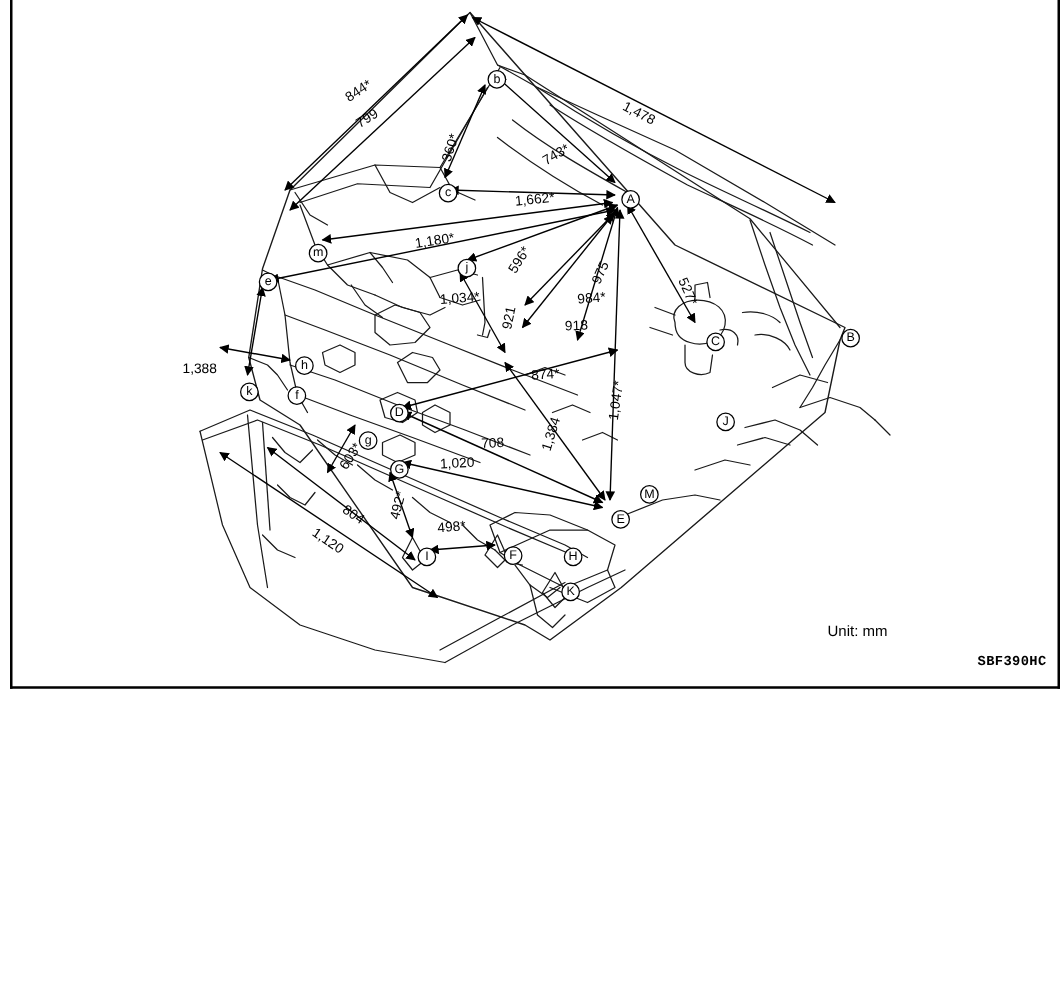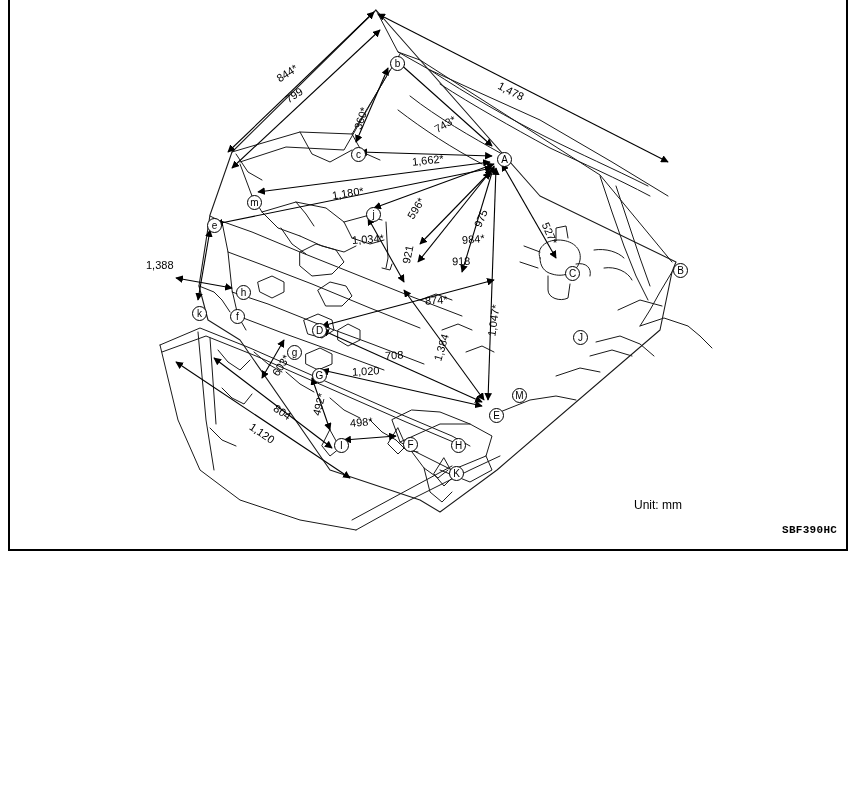--- a/index.html
+++ b/index.html
@@ -51,21 +51,21 @@
   }
   .lbl {
     position: absolute;
     font-size: 11px;
     color: #000000;
     white-space: nowrap;
     line-height: 11px;
   }
   .unit {
     position: absolute;
-    left: 634px;
+    left: 662px;
     top: 498px;
     font-size: 12px;
     color: #000000;
     white-space: nowrap;
   }
   .figcode {
     position: absolute;
     left: 782px;
     top: 524px;
     font-size: 11px;
@@ -263,21 +263,21 @@
     <div class="lbl" style="left:434px; top:119px; transform:rotate(-30deg);">743*</div>
     <div class="lbl" style="left:412px; top:155px; transform:rotate(-6deg);">1,662*</div>
     <div class="lbl" style="left:332px; top:188px; transform:rotate(-9deg);">1,180*</div>
     <div class="lbl" style="left:405px; top:203px; transform:rotate(-58deg);">596*</div>
     <div class="lbl" style="left:472px; top:213px; transform:rotate(-66deg);">975</div>
     <div class="lbl" style="left:538px; top:228px; transform:rotate(66deg);">527*</div>
     <div class="lbl" style="left:352px; top:234px; transform:rotate(-4deg);">1,034*</div>
     <div class="lbl" style="left:462px; top:234px; transform:rotate(-5deg);">984*</div>
     <div class="lbl" style="left:399px; top:249px; transform:rotate(-78deg);">921</div>
     <div class="lbl" style="left:452px; top:256px; transform:rotate(-2deg);">918</div>
-    <div class="lbl" style="left:146px; top:260px;">1,388</div>
+    <div class="lbl" style="left:146px; top:290px;">1,388</div>
     <div class="lbl" style="left:425px; top:295px; transform:rotate(-4deg);">874*</div>
     <div class="lbl" style="left:478px; top:315px; transform:rotate(-82deg);">1,047*</div>
     <div class="lbl" style="left:428px; top:342px; transform:rotate(-73deg);">1,384</div>
     <div class="lbl" style="left:385px; top:350px; transform:rotate(-3deg);">708</div>
     <div class="lbl" style="left:270px; top:360px; transform:rotate(-57deg);">603*</div>
     <div class="lbl" style="left:352px; top:366px; transform:rotate(-3deg);">1,020</div>
     <div class="lbl" style="left:308px; top:399px; transform:rotate(-76deg);">492*</div>
     <div class="lbl" style="left:350px; top:417px; transform:rotate(-5deg);">498*</div>
     <div class="lbl" style="left:273px; top:407px; transform:rotate(34deg);">804</div>
     <div class="lbl" style="left:248px; top:428px; transform:rotate(34deg);">1,120</div>

